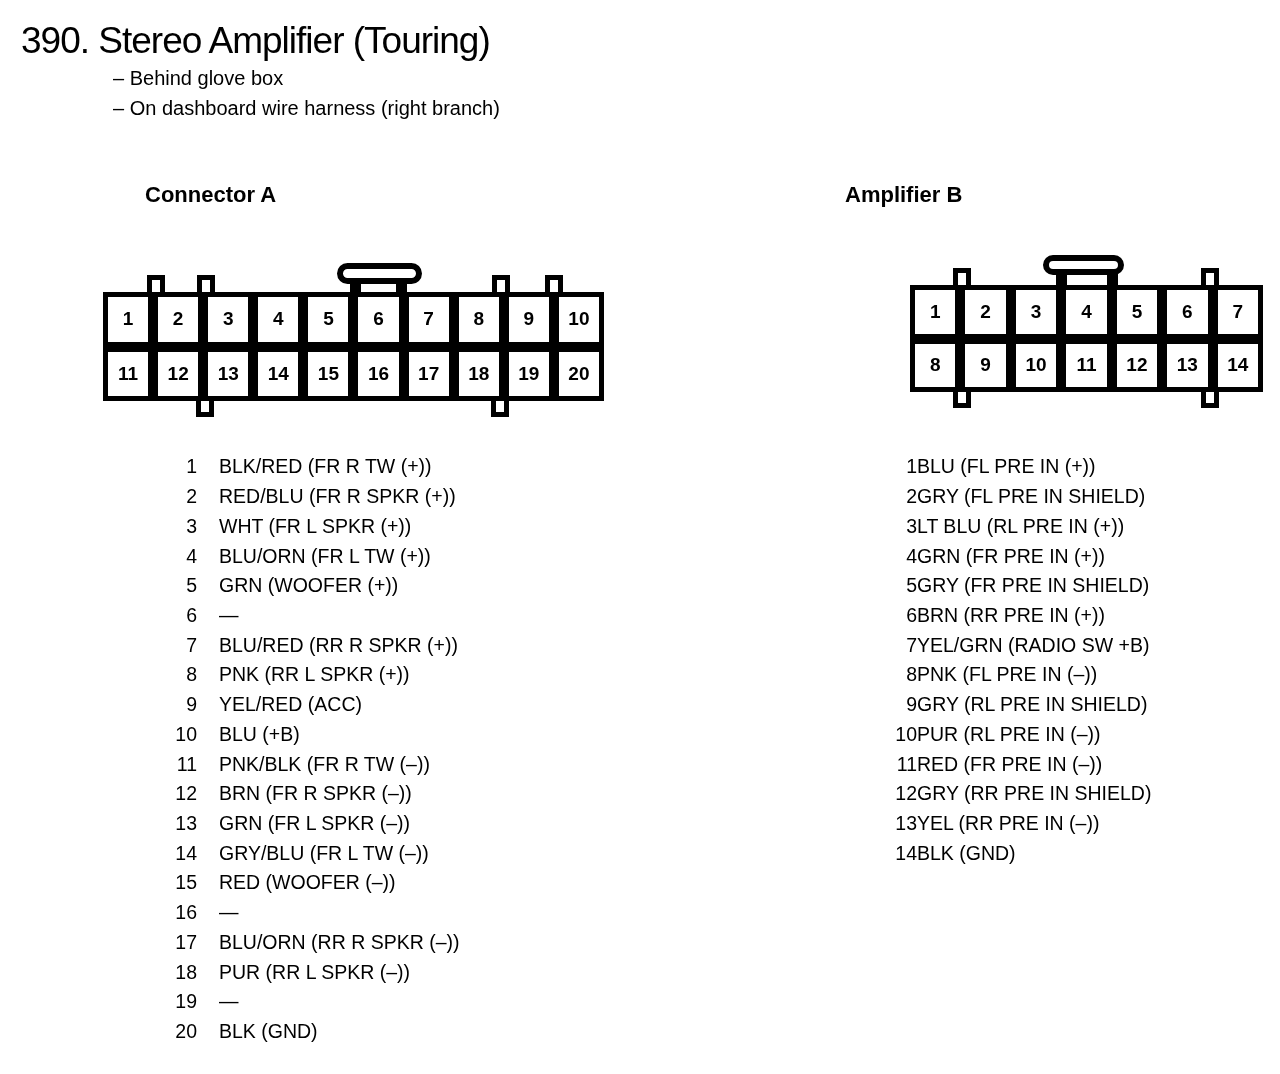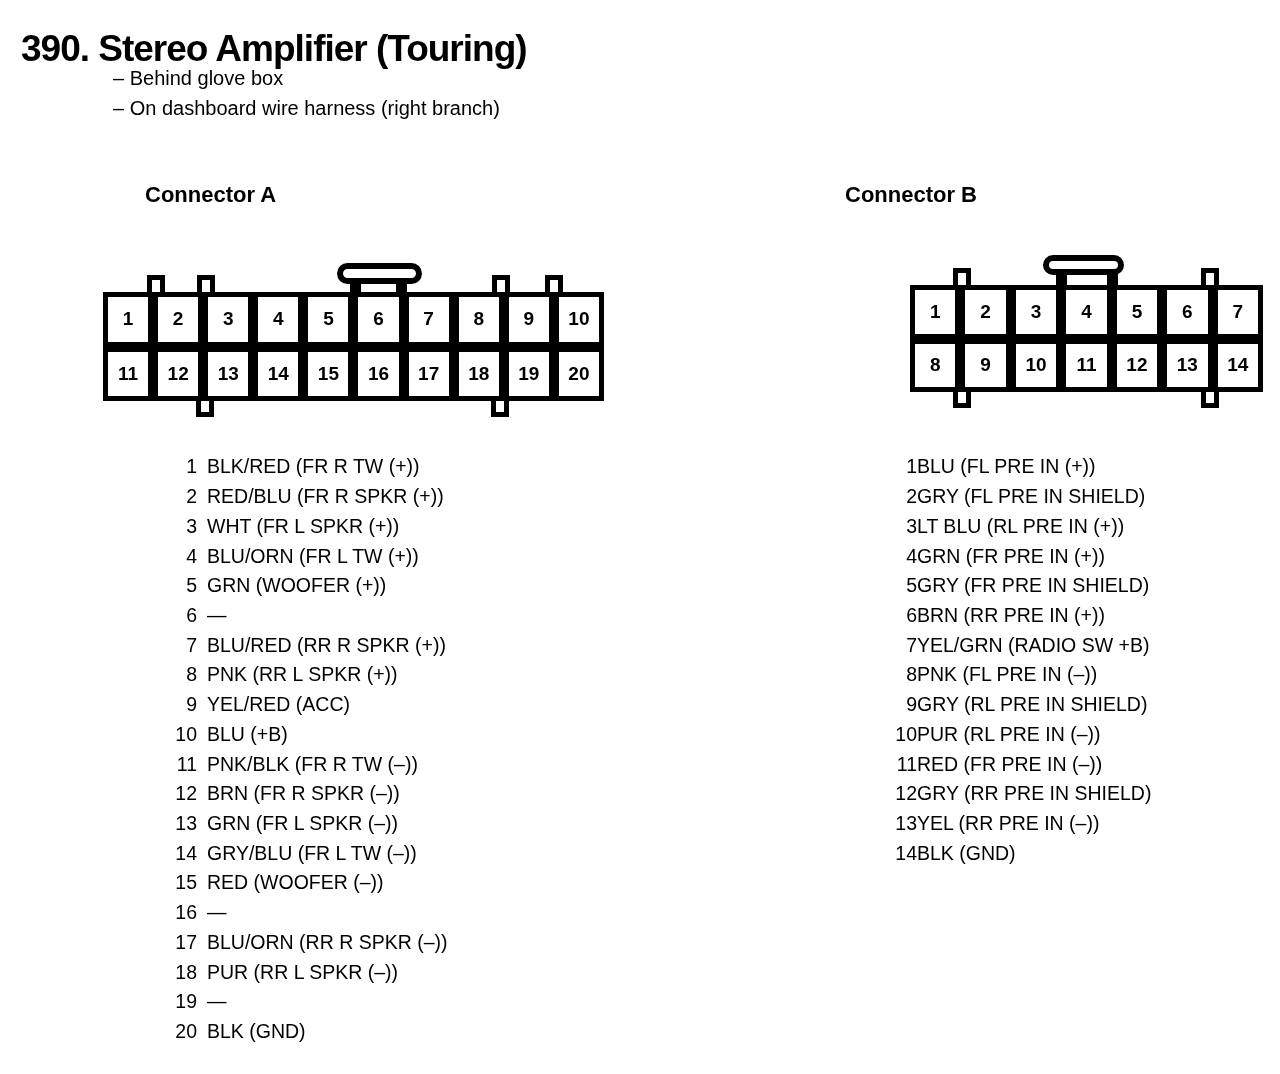--- a/index.html
+++ b/index.html
@@ -7,22 +7,22 @@
     width:1280px;height:1074px;
     background:#ffffff;
     font-family:"Liberation Sans","DejaVu Sans",sans-serif;
     color:#000;
     position:relative;
     overflow:hidden;
   }
   *{box-sizing:border-box;}
 
   .page-title{
-    position:absolute;left:21px;top:28px;
-    font-size:37px;font-weight:bold;letter-spacing:-1px;
+    position:absolute;left:21px;top:20px;
+    font-size:37px;font-weight:normal;letter-spacing:-1px;
     white-space:nowrap;
   }
 
   .notes{
     position:absolute;left:113px;top:64px;
     font-size:20px;line-height:29.7px;white-space:nowrap;
   }
 
   .conn-heading{
     position:absolute;top:182px;
@@ -81,35 +81,35 @@
   #conn-b-draw .tab-top.t2{left:291px;top:21px;}
   #conn-b-draw .tab-bottom.b1{left:43px;top:145px;}
   #conn-b-draw .tab-bottom.b2{left:291px;top:145px;}
 
   
   .pin-list{position:absolute;top:452px;font-size:19.5px;}
   #conn-a-list{left:160px;}
   #conn-b-list{left:880px;}
   .pin-row{height:29.72px;display:flex;align-items:center;white-space:nowrap;}
   .pin-num{width:37px;text-align:right;flex:none;}
-  #conn-a-list .pin-desc{margin-left:10px;}
+  #conn-a-list .pin-desc{margin-left:22px;}
   #conn-b-list .pin-desc{}
 </style>
 </head>
 <body>
 
 <div class="page-title">390. Stereo Amplifier (Touring)</div>
 
 <div class="notes">
   <div>– Behind glove box</div>
   <div>– On dashboard wire harness (right branch)</div>
 </div>
 
 <div id="conn-a-heading" class="conn-heading">Connector A</div>
-<div id="conn-b-heading" class="conn-heading">Connector B</div>
+<div id="conn-b-heading" class="conn-heading">Amplifier B</div>
 
 <div id="conn-a-draw" class="conn-wrap">
   <div class="pill"></div>
   <div class="leg l"></div>
   <div class="leg r"></div>
   <div class="tab-top t1"></div>
   <div class="tab-top t2"></div>
   <div class="tab-top t3"></div>
   <div class="tab-top t4"></div>
   <div id="conn-a-grid" class="pin-grid">

